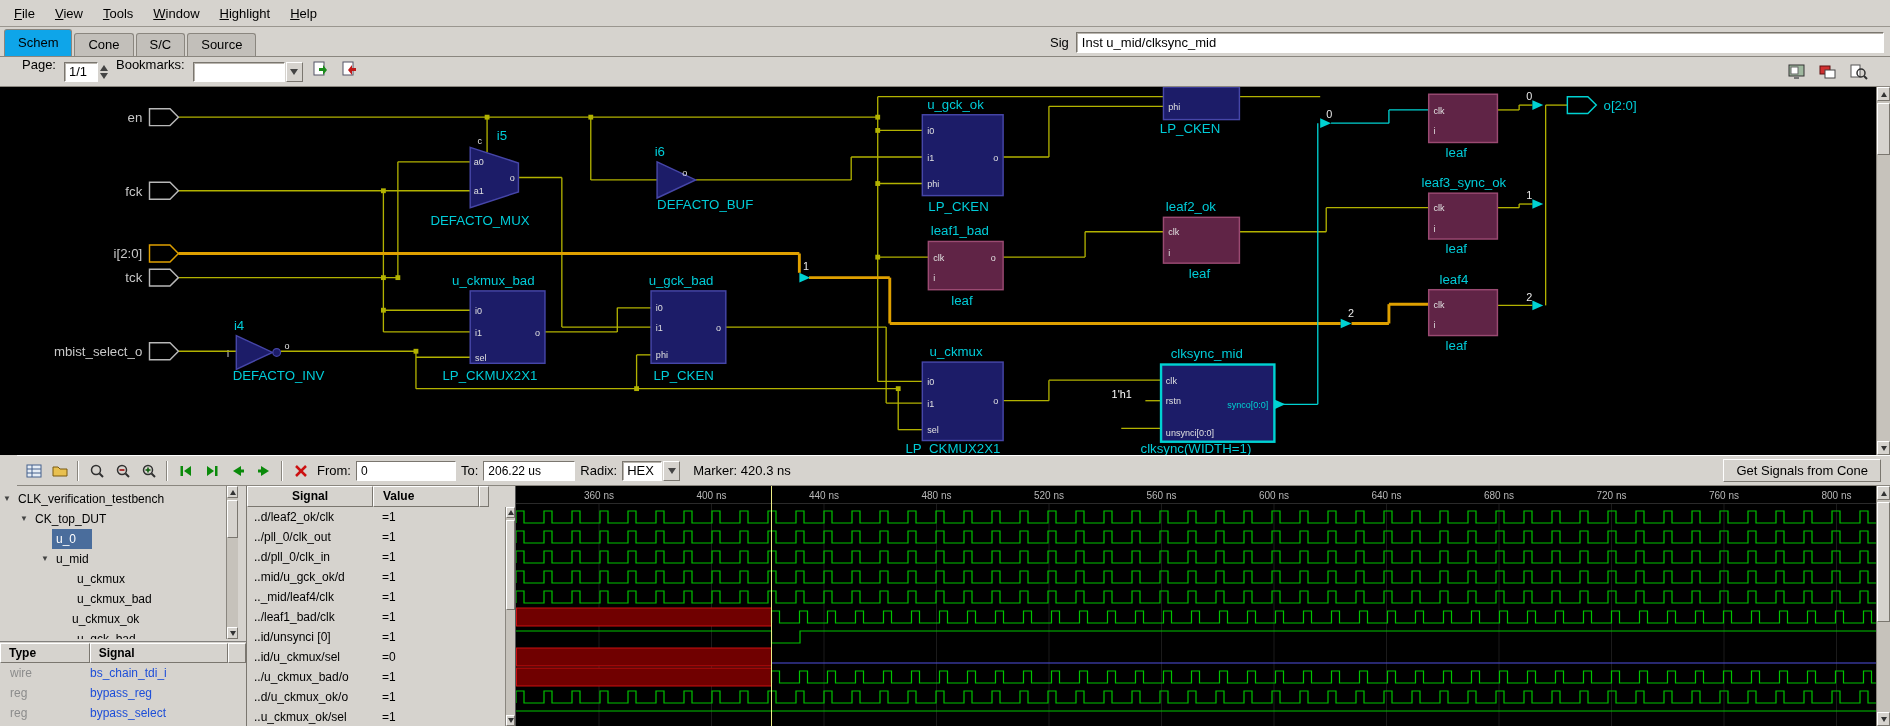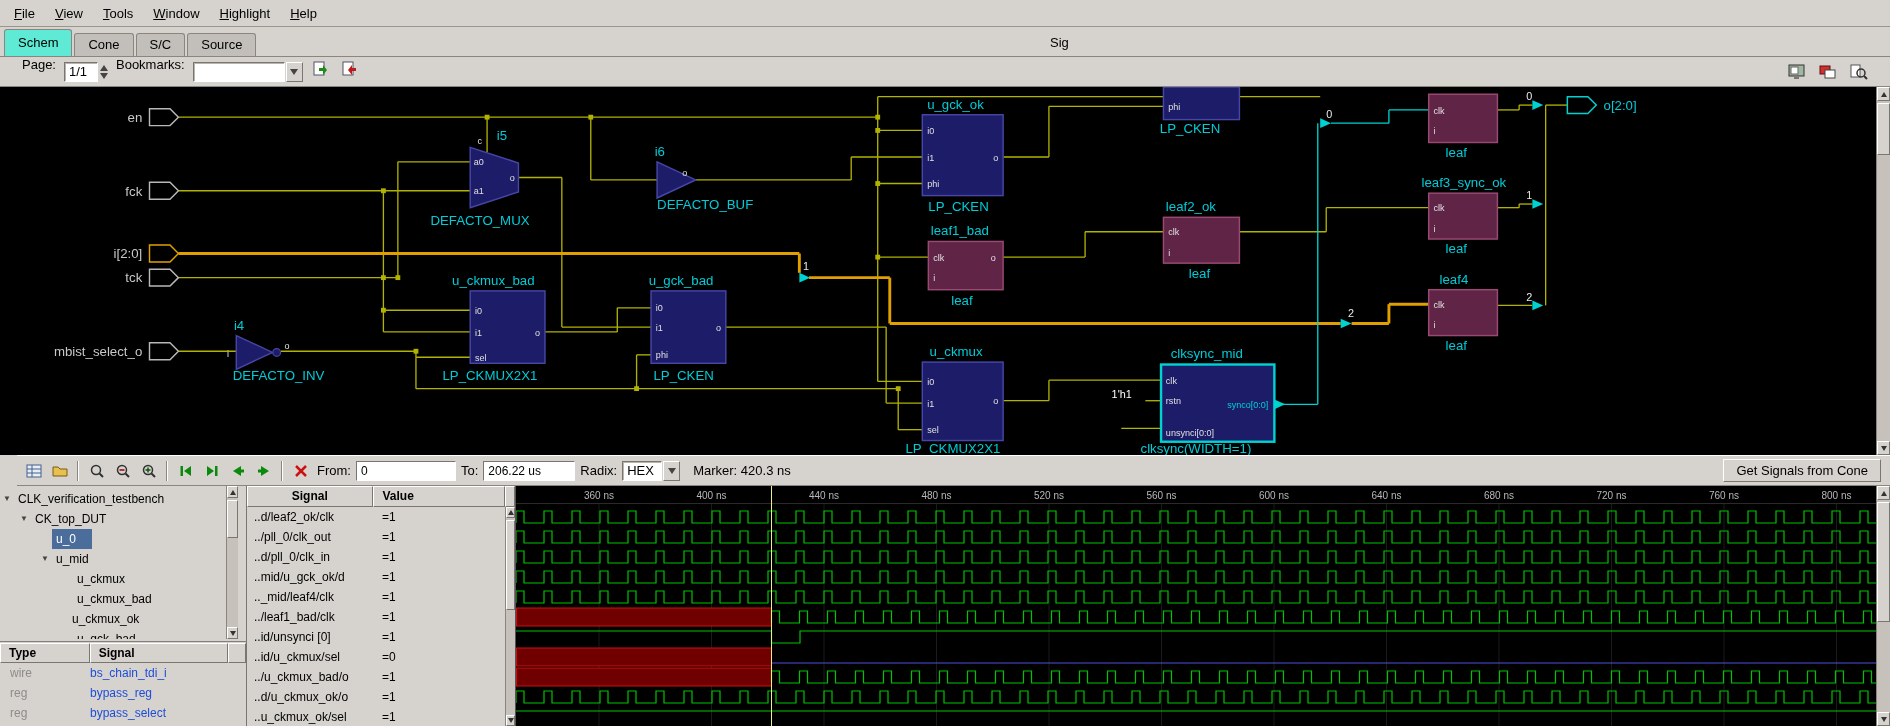--- a/index.html
+++ b/index.html
@@ -15,21 +15,21 @@
   .menubar { height:27px; display:flex; align-items:center; padding-left:4px;
              background:#d6d3ce; border-bottom:1px solid #9a968f; flex:0 0 27px;}
   .menu-item { padding:4px 10px; cursor:default; }
 
   
   .tabrow { height:30px; flex:0 0 30px; position:relative; background:#d6d3ce;
             border-bottom:1px solid #8a867f; }
   .tabs { position:absolute; left:4px; bottom:0; display:flex; align-items:flex-end; gap:2px; }
   .tab { height:23px; line-height:21px; padding:0 13px; background:#c2bfba;
          border:1px solid #8a867f; border-bottom:none; border-radius:3px 3px 0 0; }
-  .tab.active { background:#5eead4; height:27px; line-height:25px; }
+  .tab.active { background:#0ea5e9; height:27px; line-height:25px; }
   .sig-area { position:absolute; left:1050px; right:6px; top:3px; height:24px;
               display:flex; align-items:center; gap:7px; }
   .sunken { background:#fff; border:1px solid; border-color:#7a766f #ffffff #ffffff #7a766f;
             box-shadow: inset 1px 1px 0 #b9b5ae; }
   .sig-input { flex:1; height:21px; padding:0 5px; font-size:13px; font-family:inherit; outline:none; }
 
   
   .toolbar { height:30px; flex:0 0 30px; display:flex; gap:6px;
              padding:0 20px; border-bottom:1px solid #8a867f; background:#d6d3ce; }
   .tb-label { padding:0 2px; }
@@ -122,20 +122,21 @@
 
   <div class="tabrow">
     <div class="tabs" id="tabs">
         <div class="tab active">Schem</div>
         <div class="tab">Cone</div>
         <div class="tab">S/C</div>
         <div class="tab">Source</div>
       </div>
     <div class="sig-area">
       <span>Sig</span>
+      <input class="sig-input sunken" value="Inst u_mid/clksync_mid" style="">
     </div>
   </div>
 
   <div class="toolbar">
     <span class="tb-label">Page:</span>
     <span class="spinbox">
       <span class="spin-val sunken">1/1</span>
       <span class="spin-btns">
         <span class="tri-up"></span>
         <span class="tri-down"></span>
@@ -581,21 +582,21 @@
               <span class="tt-type">reg</span>
               <span class="tt-sig">bypass_select</span>
             </div>
           </div>
       </div>
     </div>
 
     <div class="signal-panel">
       <div class="sp-head">
         <div class="sp-h" style="width:126px">Signal</div>
-        <div class="sp-h" style="width:133px;text-align:left;padding-left:9px">Value</div>
+        <div class="sp-h" style="width:106px;text-align:left;padding-left:9px">Value</div>
         <div class="sp-h" style="width:10px"></div>
       </div>
       <div class="sp-rows" id="sp-rows">
           <div class="sp-row">
             <span class="sp-name">..d/leaf2_ok/clk</span>
             <span class="sp-val">=1</span>
           </div>
           <div class="sp-row">
             <span class="sp-name">../pll_0/clk_out</span>
             <span class="sp-val">=1</span>

